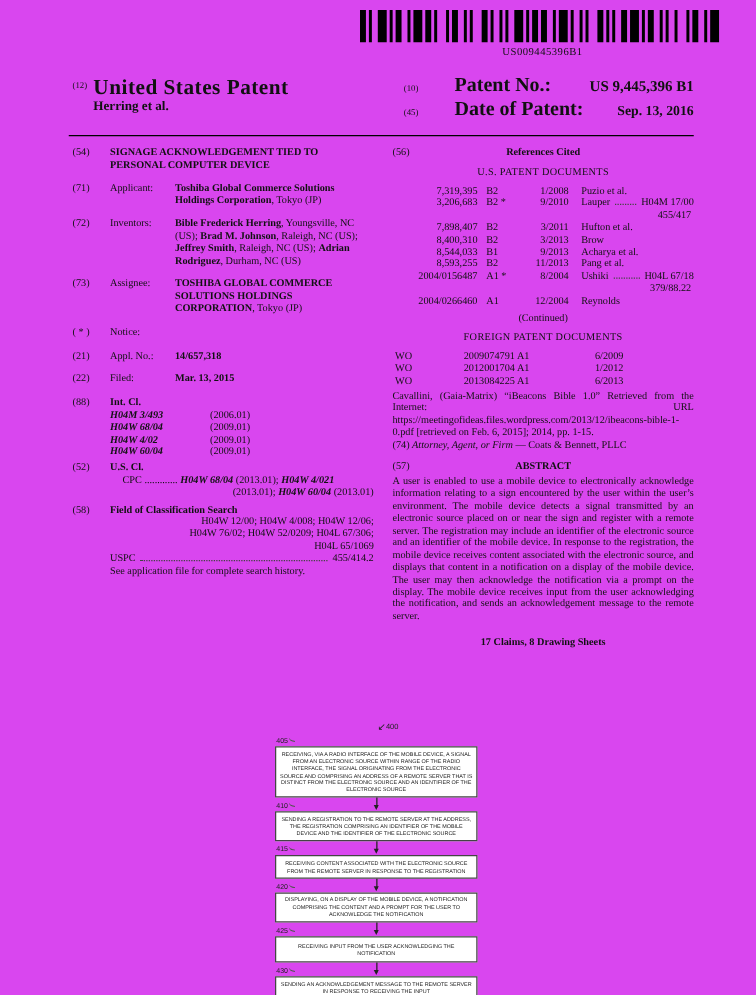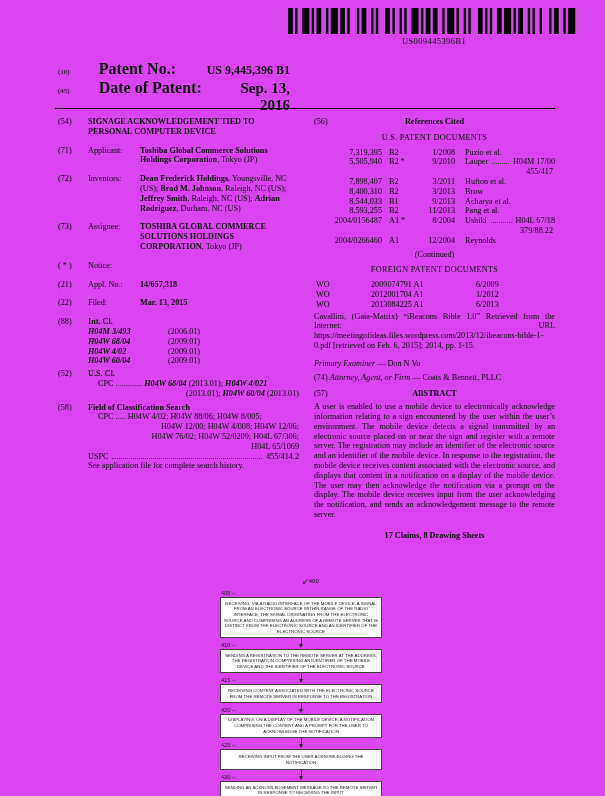--- a/index.html
+++ b/index.html
@@ -125,30 +125,37 @@
         <rect x="106" y="0" width="1" height="26"></rect>
         <rect x="110" y="0" width="1" height="26"></rect>
         <rect x="112" y="0" width="2" height="26"></rect>
         <rect x="116" y="0" width="1" height="26"></rect>
         <rect x="118" y="0" width="3" height="26"></rect>
       </svg>
     <div class="barcode-num">US009445396B1</div>
   </div>
 
   <div class="header">
+    <div class="h-left">
+      <span class="code">(12)</span>
+      <div>
+        <div class="h-title">United States Patent</div>
+        <div class="h-authors">Herring et al.</div>
+      </div>
+    </div>
     <div class="h-right">
       <div class="h-row">
         <span class="code">(10)</span>
         <span class="h-lbl">Patent No.:</span>
         <span class="h-val">US 9,445,396 B1</span>
       </div>
       <div class="h-row">
         <span class="code">(45)</span>
         <span class="h-lbl">Date of Patent:</span>
-        <span class="h-val" style="font-size:15px;">Sep. 13, 2016</span>
+        <span class="h-val" style="font-size:11px;">Sep. 13, 2016</span>
       </div>
     </div>
   </div>
   <div class="rule"></div>
 
   <div class="cols">
 
     <div class="col-l">
 
       <div class="entry">
@@ -161,21 +168,21 @@
         <div class="econtent sub">
           <span class="slabel">Applicant:</span>
           <span class="stext"><b class="nm">Toshiba Global Commerce Solutions Holdings Corporation</b><span>, Tokyo (JP)</span></span>
         </div>
       </div>
 
       <div class="entry">
         <span class="enum">(72)</span>
         <div class="econtent sub">
           <span class="slabel">Inventors:</span>
-          <span class="stext"><b class="nm">Dean Frederick Holdings</b><span>, Youngsville, NC (US); </span><b class="nm">Brad M. Johnson</b><span>, Raleigh, NC (US); </span><b class="nm">Jeffrey Smith</b><span>, Raleigh, NC (US); </span><b class="nm">Adrian Rodriguez</b><span>, Durham, NC (US)</span></span>
+          <span class="stext"><b class="nm">Bible Frederick Herring</b><span>, Youngsville, NC (US); </span><b class="nm">Brad M. Johnson</b><span>, Raleigh, NC (US); </span><b class="nm">Jeffrey Smith</b><span>, Raleigh, NC (US); </span><b class="nm">Adrian Rodriguez</b><span>, Durham, NC (US)</span></span>
         </div>
       </div>
 
       <div class="entry" style="margin-top:3px;">
         <span class="enum">(73)</span>
         <div class="econtent sub">
           <span class="slabel">Assignee:</span>
           <span class="stext"><b class="nm">TOSHIBA GLOBAL COMMERCE SOLUTIONS HOLDINGS CORPORATION</b><span>, Tokyo (JP)</span></span>
         </div>
       </div>
@@ -232,21 +239,20 @@
           <div style="font-weight:bold;">U.S. Cl.</div>
           <div class="ind1"><span>CPC ............. </span><span class="bi">H04W 68/04</span><span> (2013.01); </span><span class="bi">H04W 4/021</span></div>
           <div class="tright"><span>(2013.01); </span><span class="bi">H04W 60/04</span><span> (2013.01)</span></div>
         </div>
       </div>
 
       <div class="entry">
         <span class="enum">(58)</span>
         <div class="econtent">
           <div style="font-weight:bold;">Field of Classification Search</div>
-          <div class="ind1">CPC ..... H04W 4/02;  H04W 88/06;  H04W 8/005;</div>
           <div class="tright">H04W 12/00;  H04W 4/008;  H04W 12/06;</div>
           <div class="tright">H04W 76/02;  H04W 52/0209;  H04L 67/306;</div>
           <div class="tright">H04L 65/1069</div>
           <div class="leaderline">
             <span>USPC</span>
             <span class="ldr"></span>
             <span>455/414.2</span>
           </div>
           <div>See application file for complete search history.</div>
         </div>
@@ -261,21 +267,21 @@
       </div>
       <div class="center-cap">U.S. PATENT DOCUMENTS</div>
 
       <div class="ref-row">
           <span class="rn">7,319,395</span>
           <span class="rk">B2</span>
           <span class="rd">1/2008</span>
           <span class="rnm">Puzio et al.</span>
         </div>
       <div class="ref-row">
-          <span class="rn">5,505,940</span>
+          <span class="rn">3,206,683</span>
           <span class="rk">B2 *</span>
           <span class="rd">9/2010</span>
           <span class="rowfill">
             <span class="rnm">Lauper</span>
             <span class="ldr"></span>
             <span>H04M 17/00</span>
           </span>
         </div>
       <div class="ref-cont">455/417</div>
       <div class="ref-row">
@@ -334,21 +340,20 @@
           <span>1/2012</span>
         </div>
       <div class="ref-row">
           <span class="f-cc">WO</span>
           <span class="f-num">2013084225 A1</span>
           <span>6/2013</span>
         </div>
 
       <div class="pub just">Cavallini, (Gaia-Matrix) “iBeacons Bible 1.0” Retrieved from the Internet: URL https://meetingofideas.files.wordpress.com/2013/12/ibeacons-bible-1-0.pdf [retrieved on Feb. 6, 2015]; 2014, pp. 1-15.</div>
 
-      <div class="exam"><span class="ital">Primary Examiner</span><span> — Don N Vo</span></div>
       <div><span>(74)</span> <span class="ital">Attorney, Agent, or Firm</span><span> — Coats &amp; Bennett, PLLC</span></div>
 
       <div class="sec-head abs-head">
         <span class="snum">(57)</span>
         <span class="stitle">ABSTRACT</span>
       </div>
       <div class="just">A user is enabled to use a mobile device to electronically acknowledge information relating to a sign encountered by the user within the user’s environment. The mobile device detects a signal transmitted by an electronic source placed on or near the sign and register with a remote server. The registration may include an identifier of the electronic source and an identifier of the mobile device. In response to the registration, the mobile device receives content associated with the electronic source, and displays that content in a notification on a display of the mobile device. The user may then acknowledge the notification via a prompt on the display. The mobile device receives input from the user acknowledging the notification, and sends an acknowledgement message to the remote server.</div>
       <div class="claims">17 Claims, 8 Drawing Sheets</div>
     </div>
   </div>

